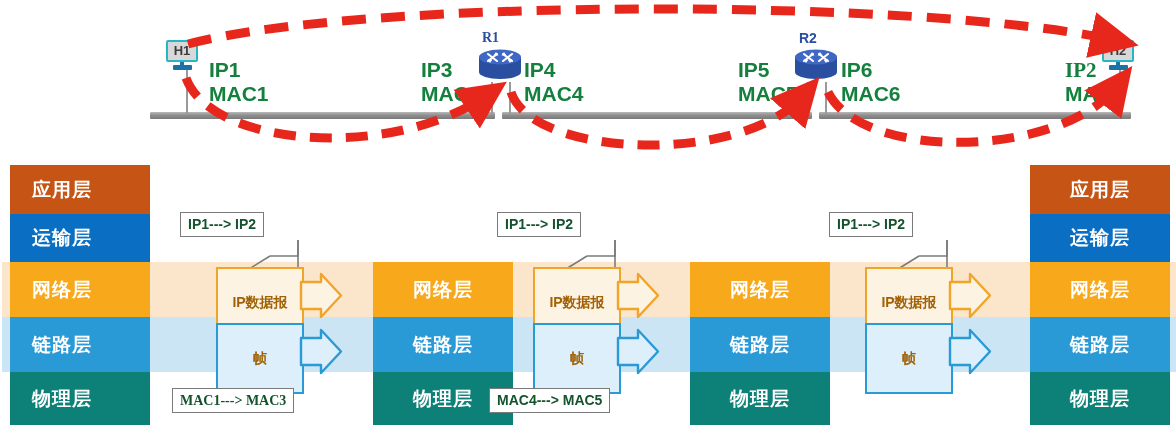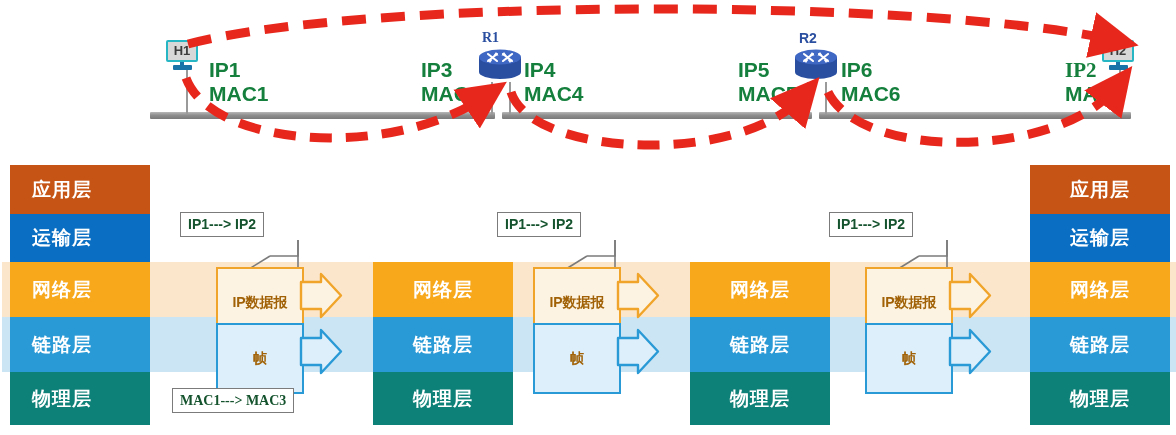--- a/index.html
+++ b/index.html
@@ -363,20 +363,21 @@
       <svg class="tip" viewBox="0 0 42 43">
         <path d="M0,8 L20,8 L20,0 L40,21.5 L20,43 L20,35 L0,35 Z" fill="#fdf3e2" stroke="#f0a52a" stroke-width="2.4" stroke-linejoin="round"></path>
       </svg>
     </div>
     <div class="pdu frame" style="left:531px; top:163px;">
       <div class="body">帧</div>
       <svg class="tip" viewBox="0 0 42 43">
         <path d="M0,8 L20,8 L20,0 L40,21.5 L20,43 L20,35 L0,35 Z" fill="#ddeffa" stroke="#2a9ad6" stroke-width="2.4" stroke-linejoin="round"></path>
       </svg>
     </div>
+    <div class="callout" style="left:487px; top:228px;">MAC4---&gt; MAC5</div>
 
     <div class="callout" style="left:827px; top:52px;">IP1---&gt; IP2</div>
     <div class="pdu ip" style="left:863px; top:107px;">
       <div class="body">IP数据报</div>
       <svg class="tip" viewBox="0 0 42 43">
         <path d="M0,8 L20,8 L20,0 L40,21.5 L20,43 L20,35 L0,35 Z" fill="#fdf3e2" stroke="#f0a52a" stroke-width="2.4" stroke-linejoin="round"></path>
       </svg>
     </div>
     <div class="pdu frame" style="left:863px; top:163px;">
       <div class="body">帧</div>

